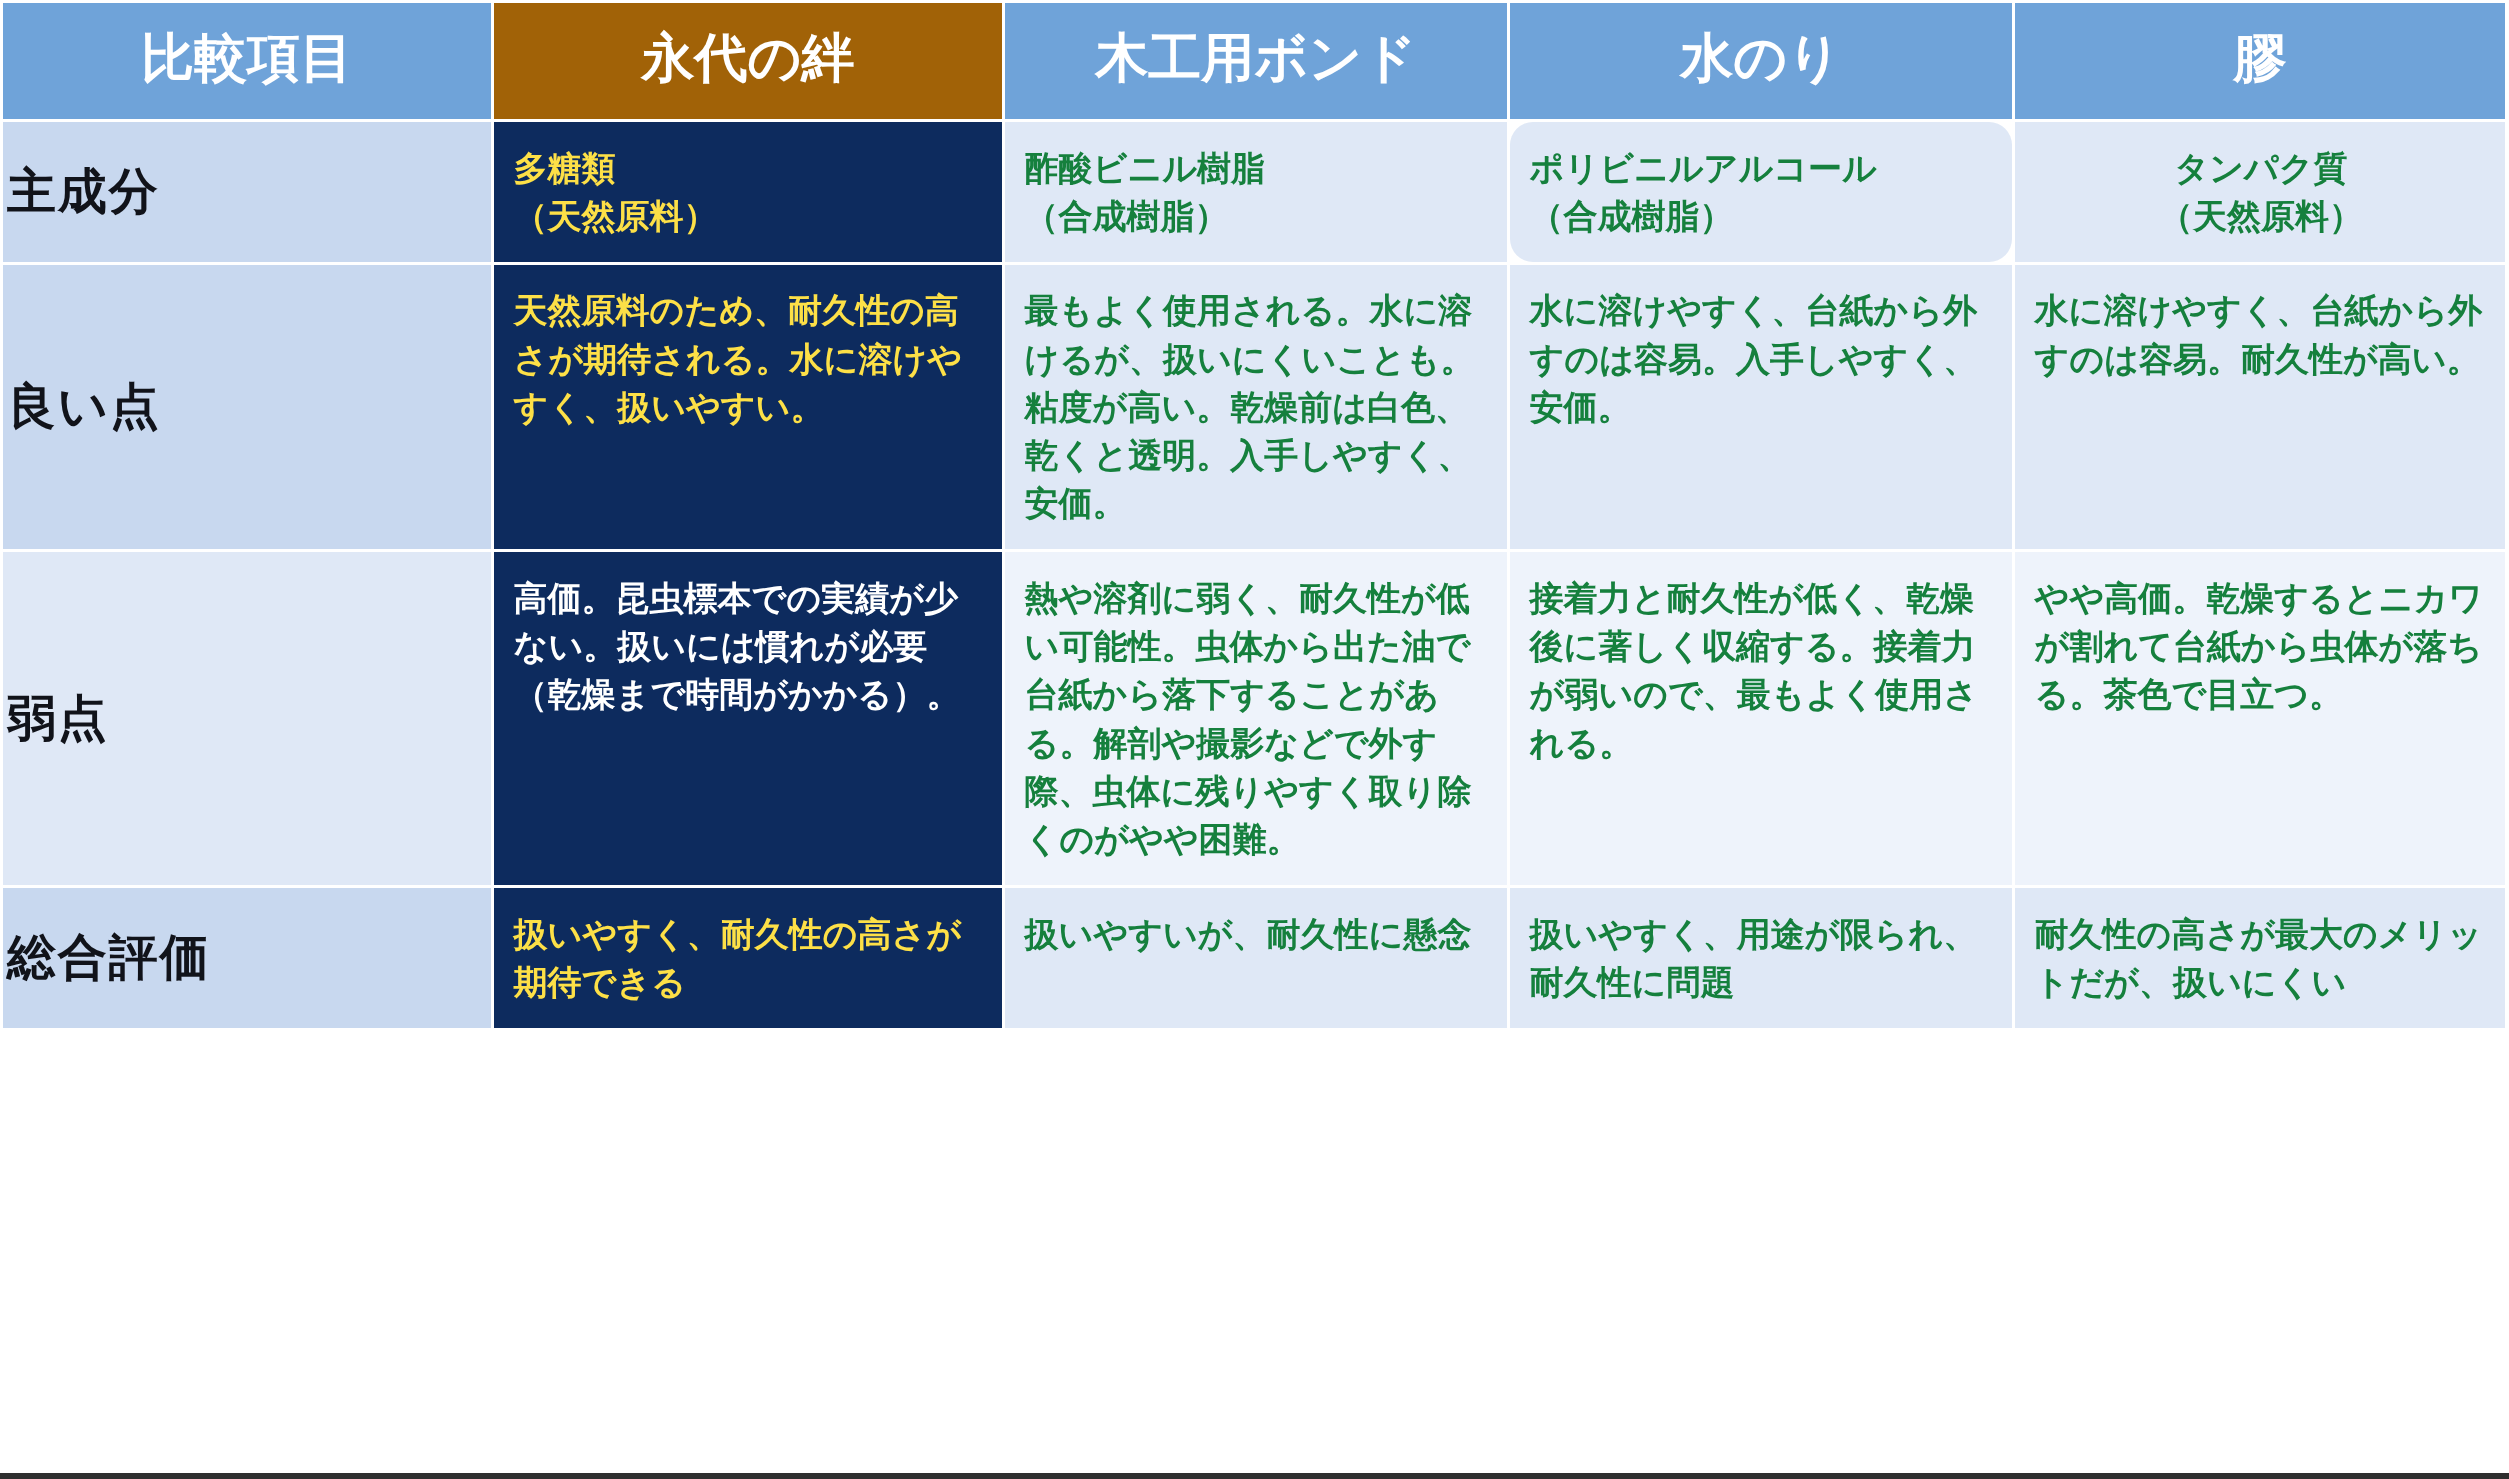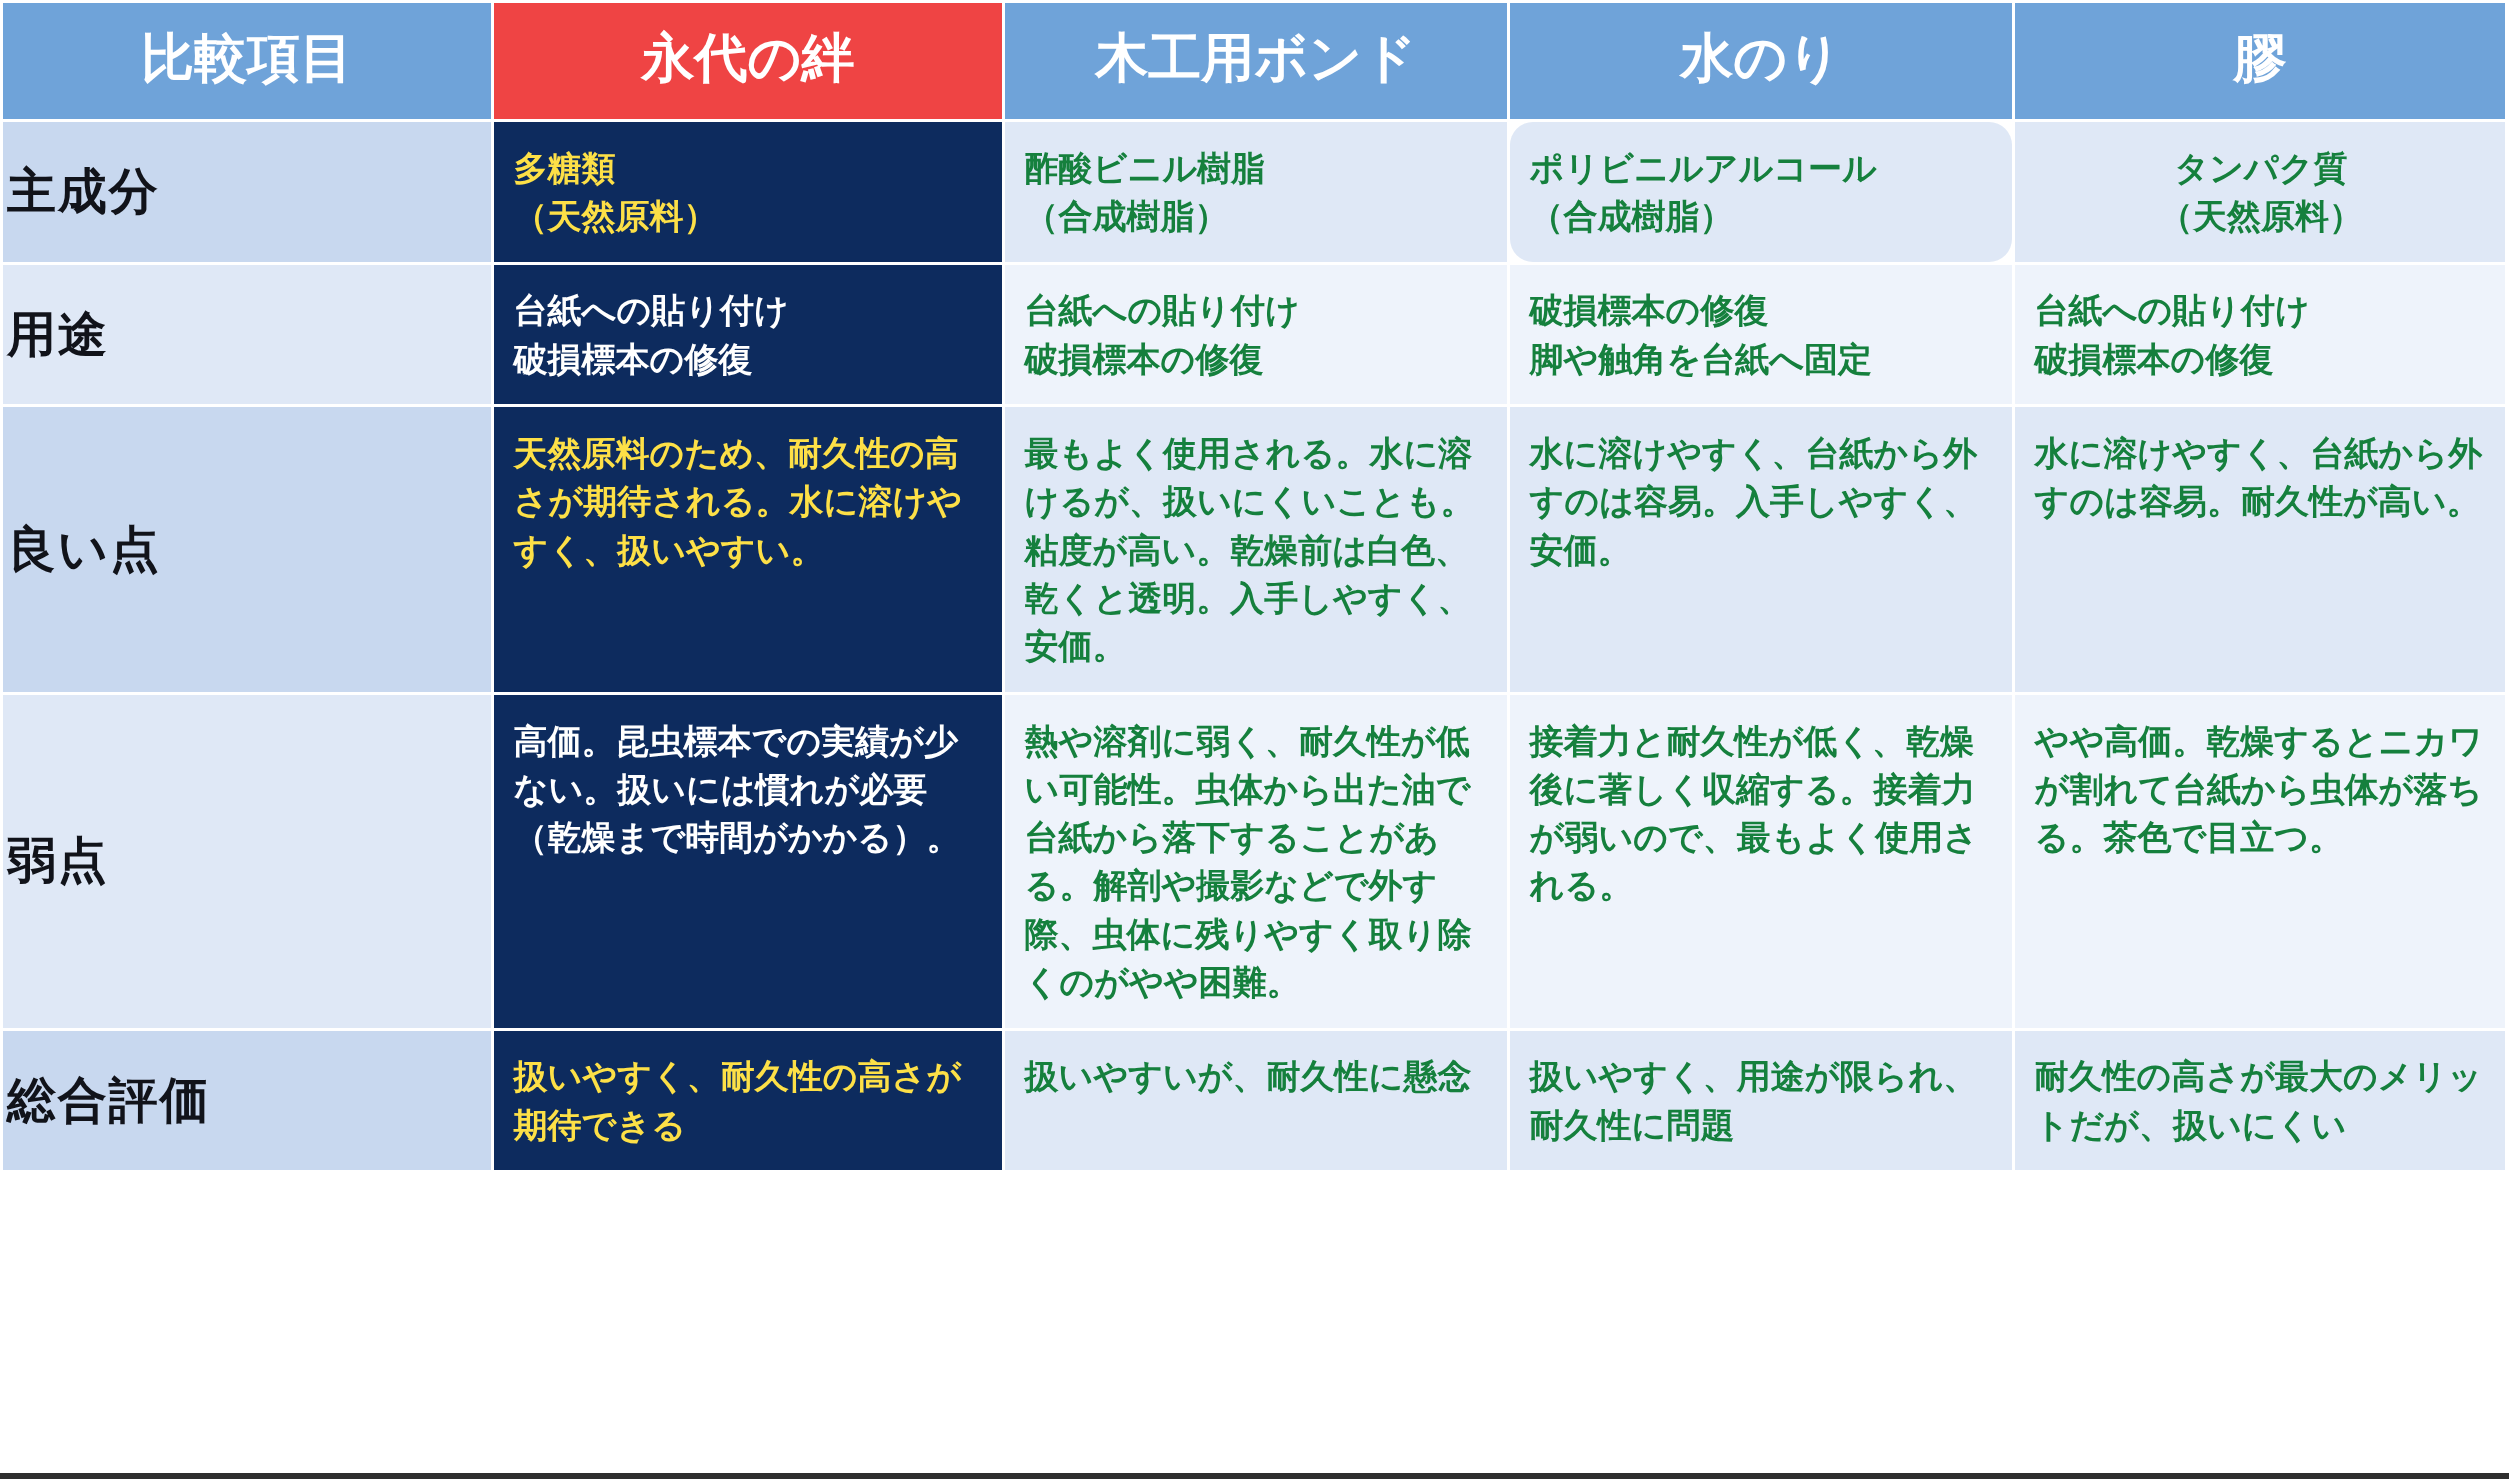--- a/index.html
+++ b/index.html
@@ -43,21 +43,21 @@
     line-height: 1.12;
     color: #ffffff;
     background: #6fa3d9;
     height: 116px;
     box-sizing: border-box;
   }
   thead th.th-label {
     background: #6fa3d9;
   }
   thead th.th-highlight {
-    background: #ef4444;
+    background: #a16207;
   }
 
   
   td.rowlabel {
     vertical-align: middle;
     font-weight: bold;
     font-size: 49px;
     color: #11131a;
     background: #c8d8ef;
     letter-spacing: 0.04em;
@@ -131,33 +131,20 @@
           </td>
         <td class="cell highlight" style="white-space: pre-line;">多糖類
 （天然原料）</td>
         <td class="cell" style="white-space: pre-line;">酢酸ビニル樹脂
 （合成樹脂）</td>
         <td class="cell" style="white-space: pre-line; border-radius: 23px;">ポリビニルアルコール
 （合成樹脂）</td>
         <td class="cell" style="white-space: pre-line; text-align: center;">タンパク質
 （天然原料）</td>
       </tr>
-      <tr class="alt">
-        <td class="rowlabel">
-            <span class="rowlabel-inner">用途</span>
-          </td>
-        <td class="cell highlight" style="white-space: pre-line;">台紙への貼り付け
-破損標本の修復</td>
-        <td class="cell" style="white-space: pre-line;">台紙への貼り付け
-破損標本の修復</td>
-        <td class="cell" style="white-space: pre-line;">破損標本の修復
-脚や触角を台紙へ固定</td>
-        <td class="cell" style="white-space: pre-line;">台紙への貼り付け
-破損標本の修復</td>
-      </tr>
       <tr>
         <td class="rowlabel">
             <span class="rowlabel-inner">良い点</span>
           </td>
         <td class="cell highlight">天然原料のため、耐久性の高さが期待される。水に溶けやすく、扱いやすい。</td>
         <td class="cell">最もよく使用される。水に溶けるが、扱いにくいことも。粘度が高い。乾燥前は白色、乾くと透明。入手しやすく、安価。</td>
         <td class="cell">水に溶けやすく、台紙から外すのは容易。入手しやすく、安価。</td>
         <td class="cell">水に溶けやすく、台紙から外すのは容易。耐久性が高い。</td>
       </tr>
       <tr class="alt">

